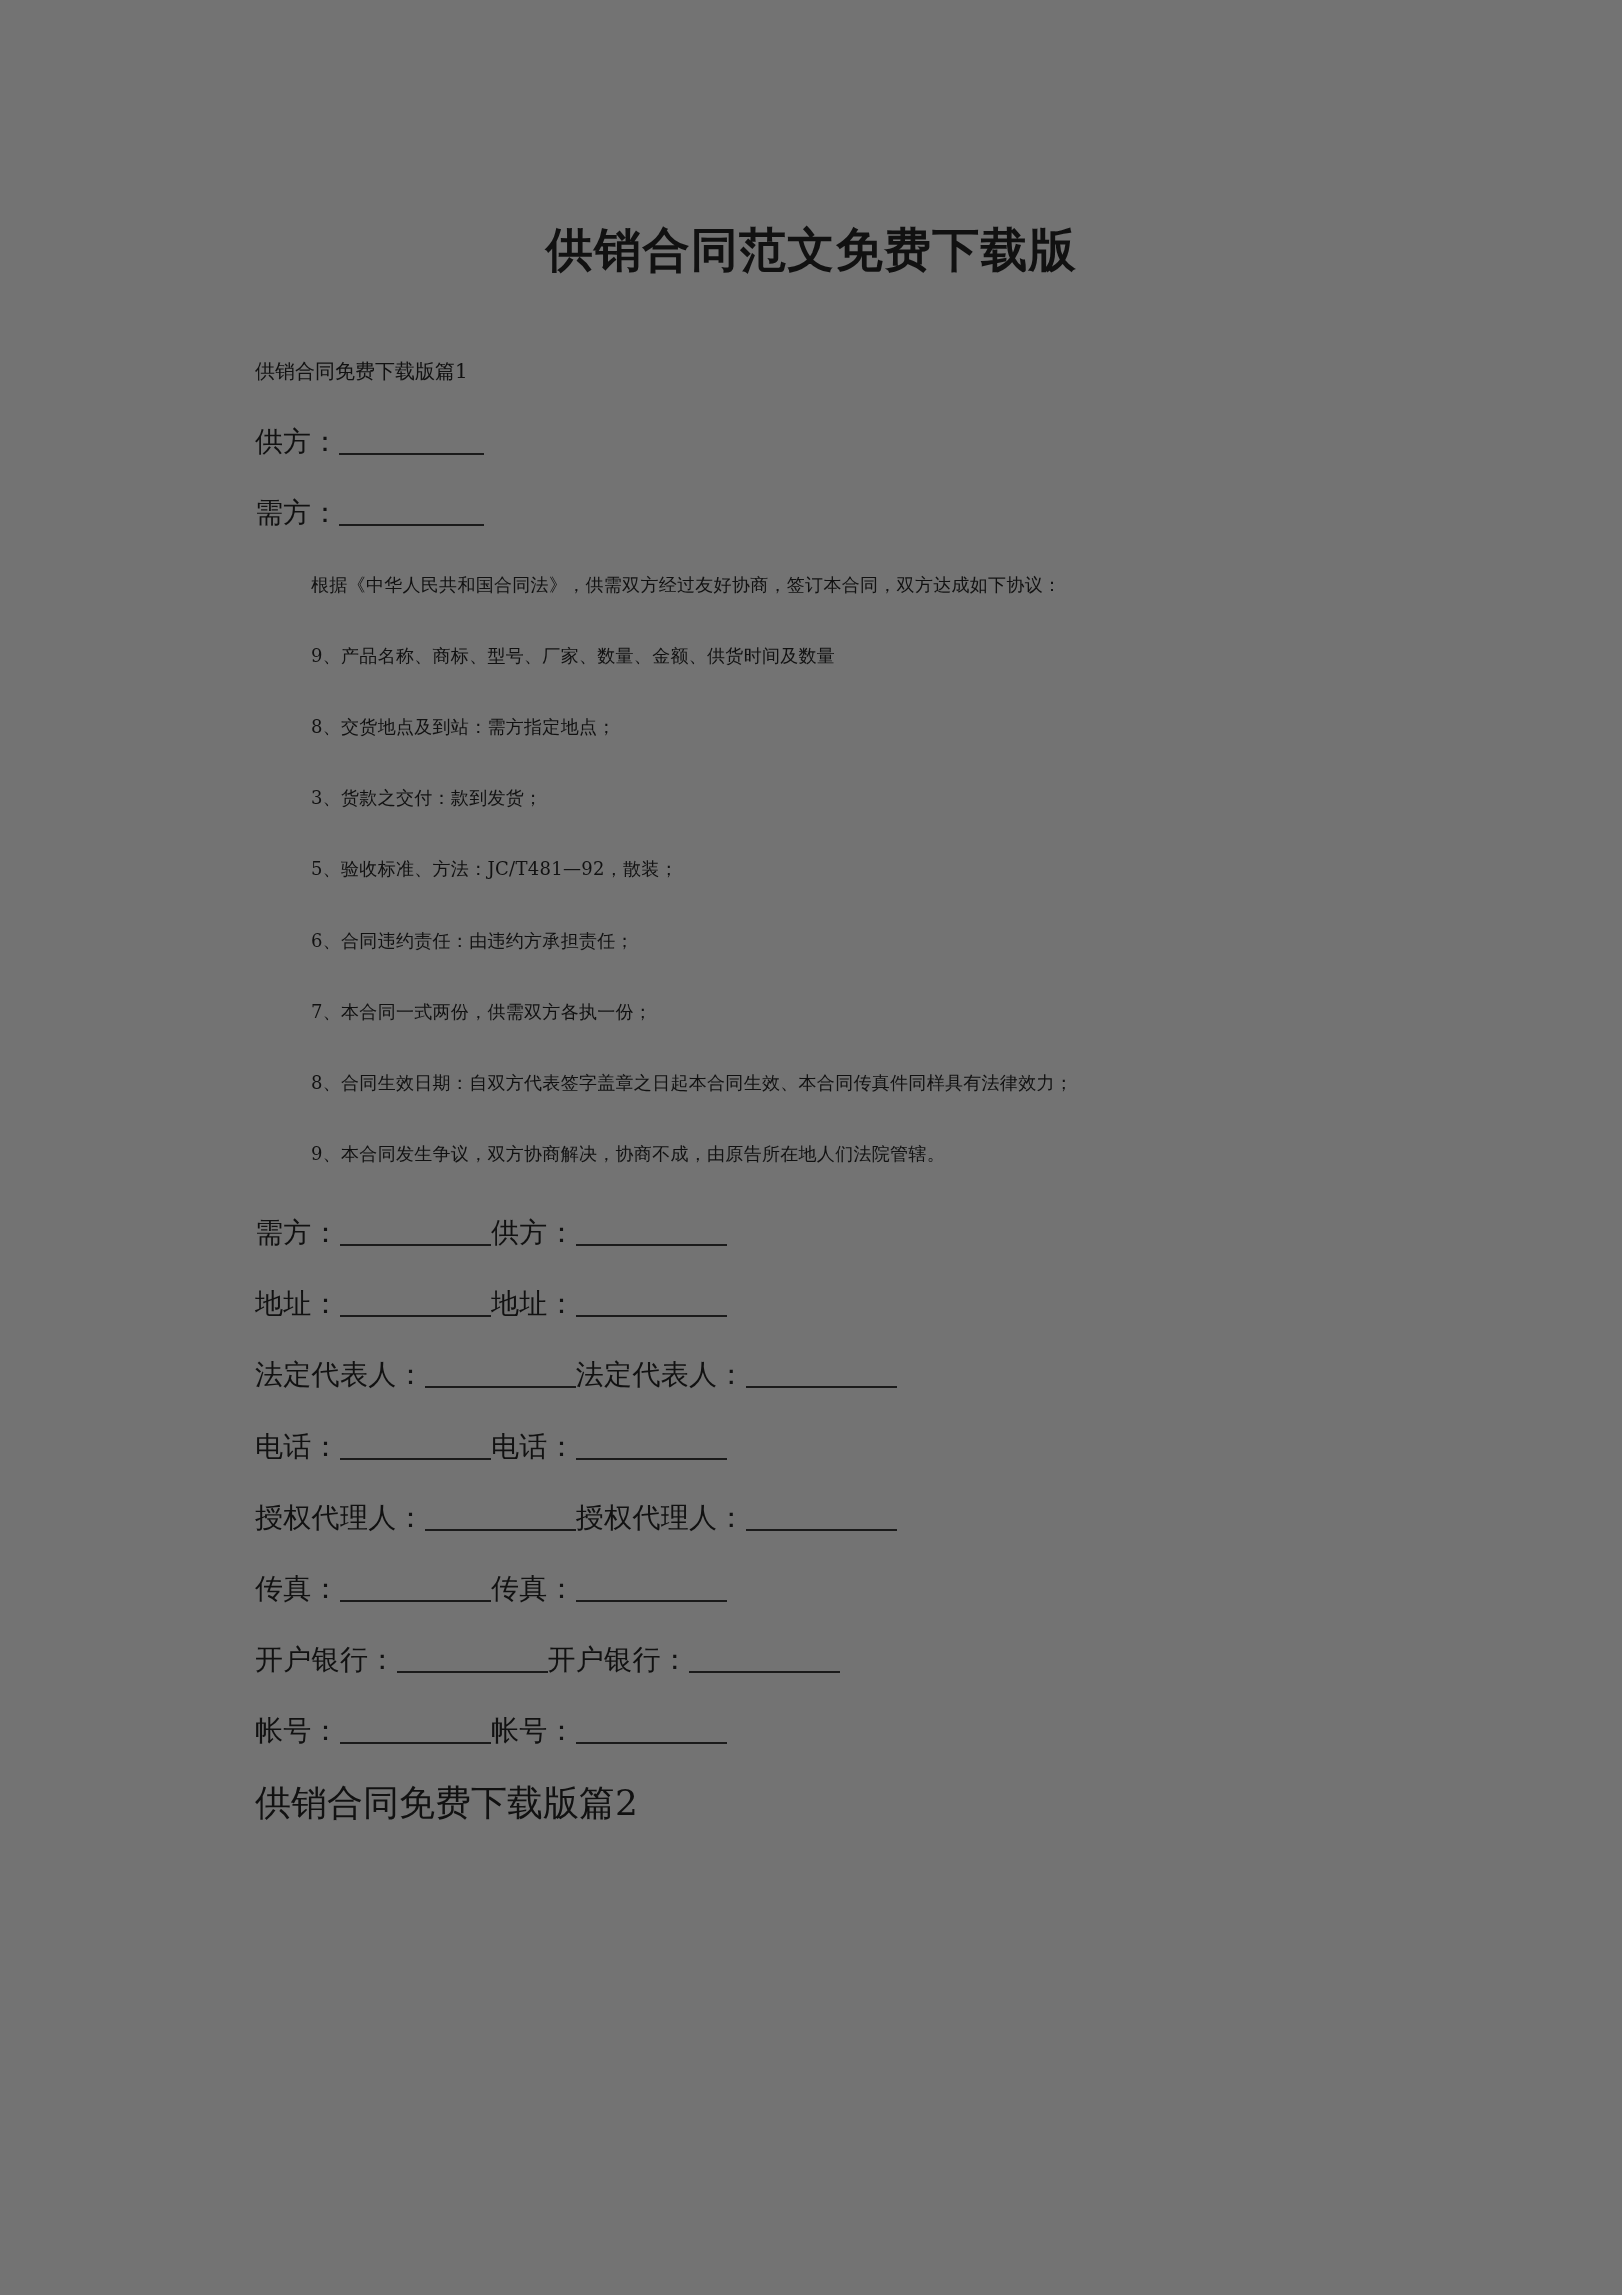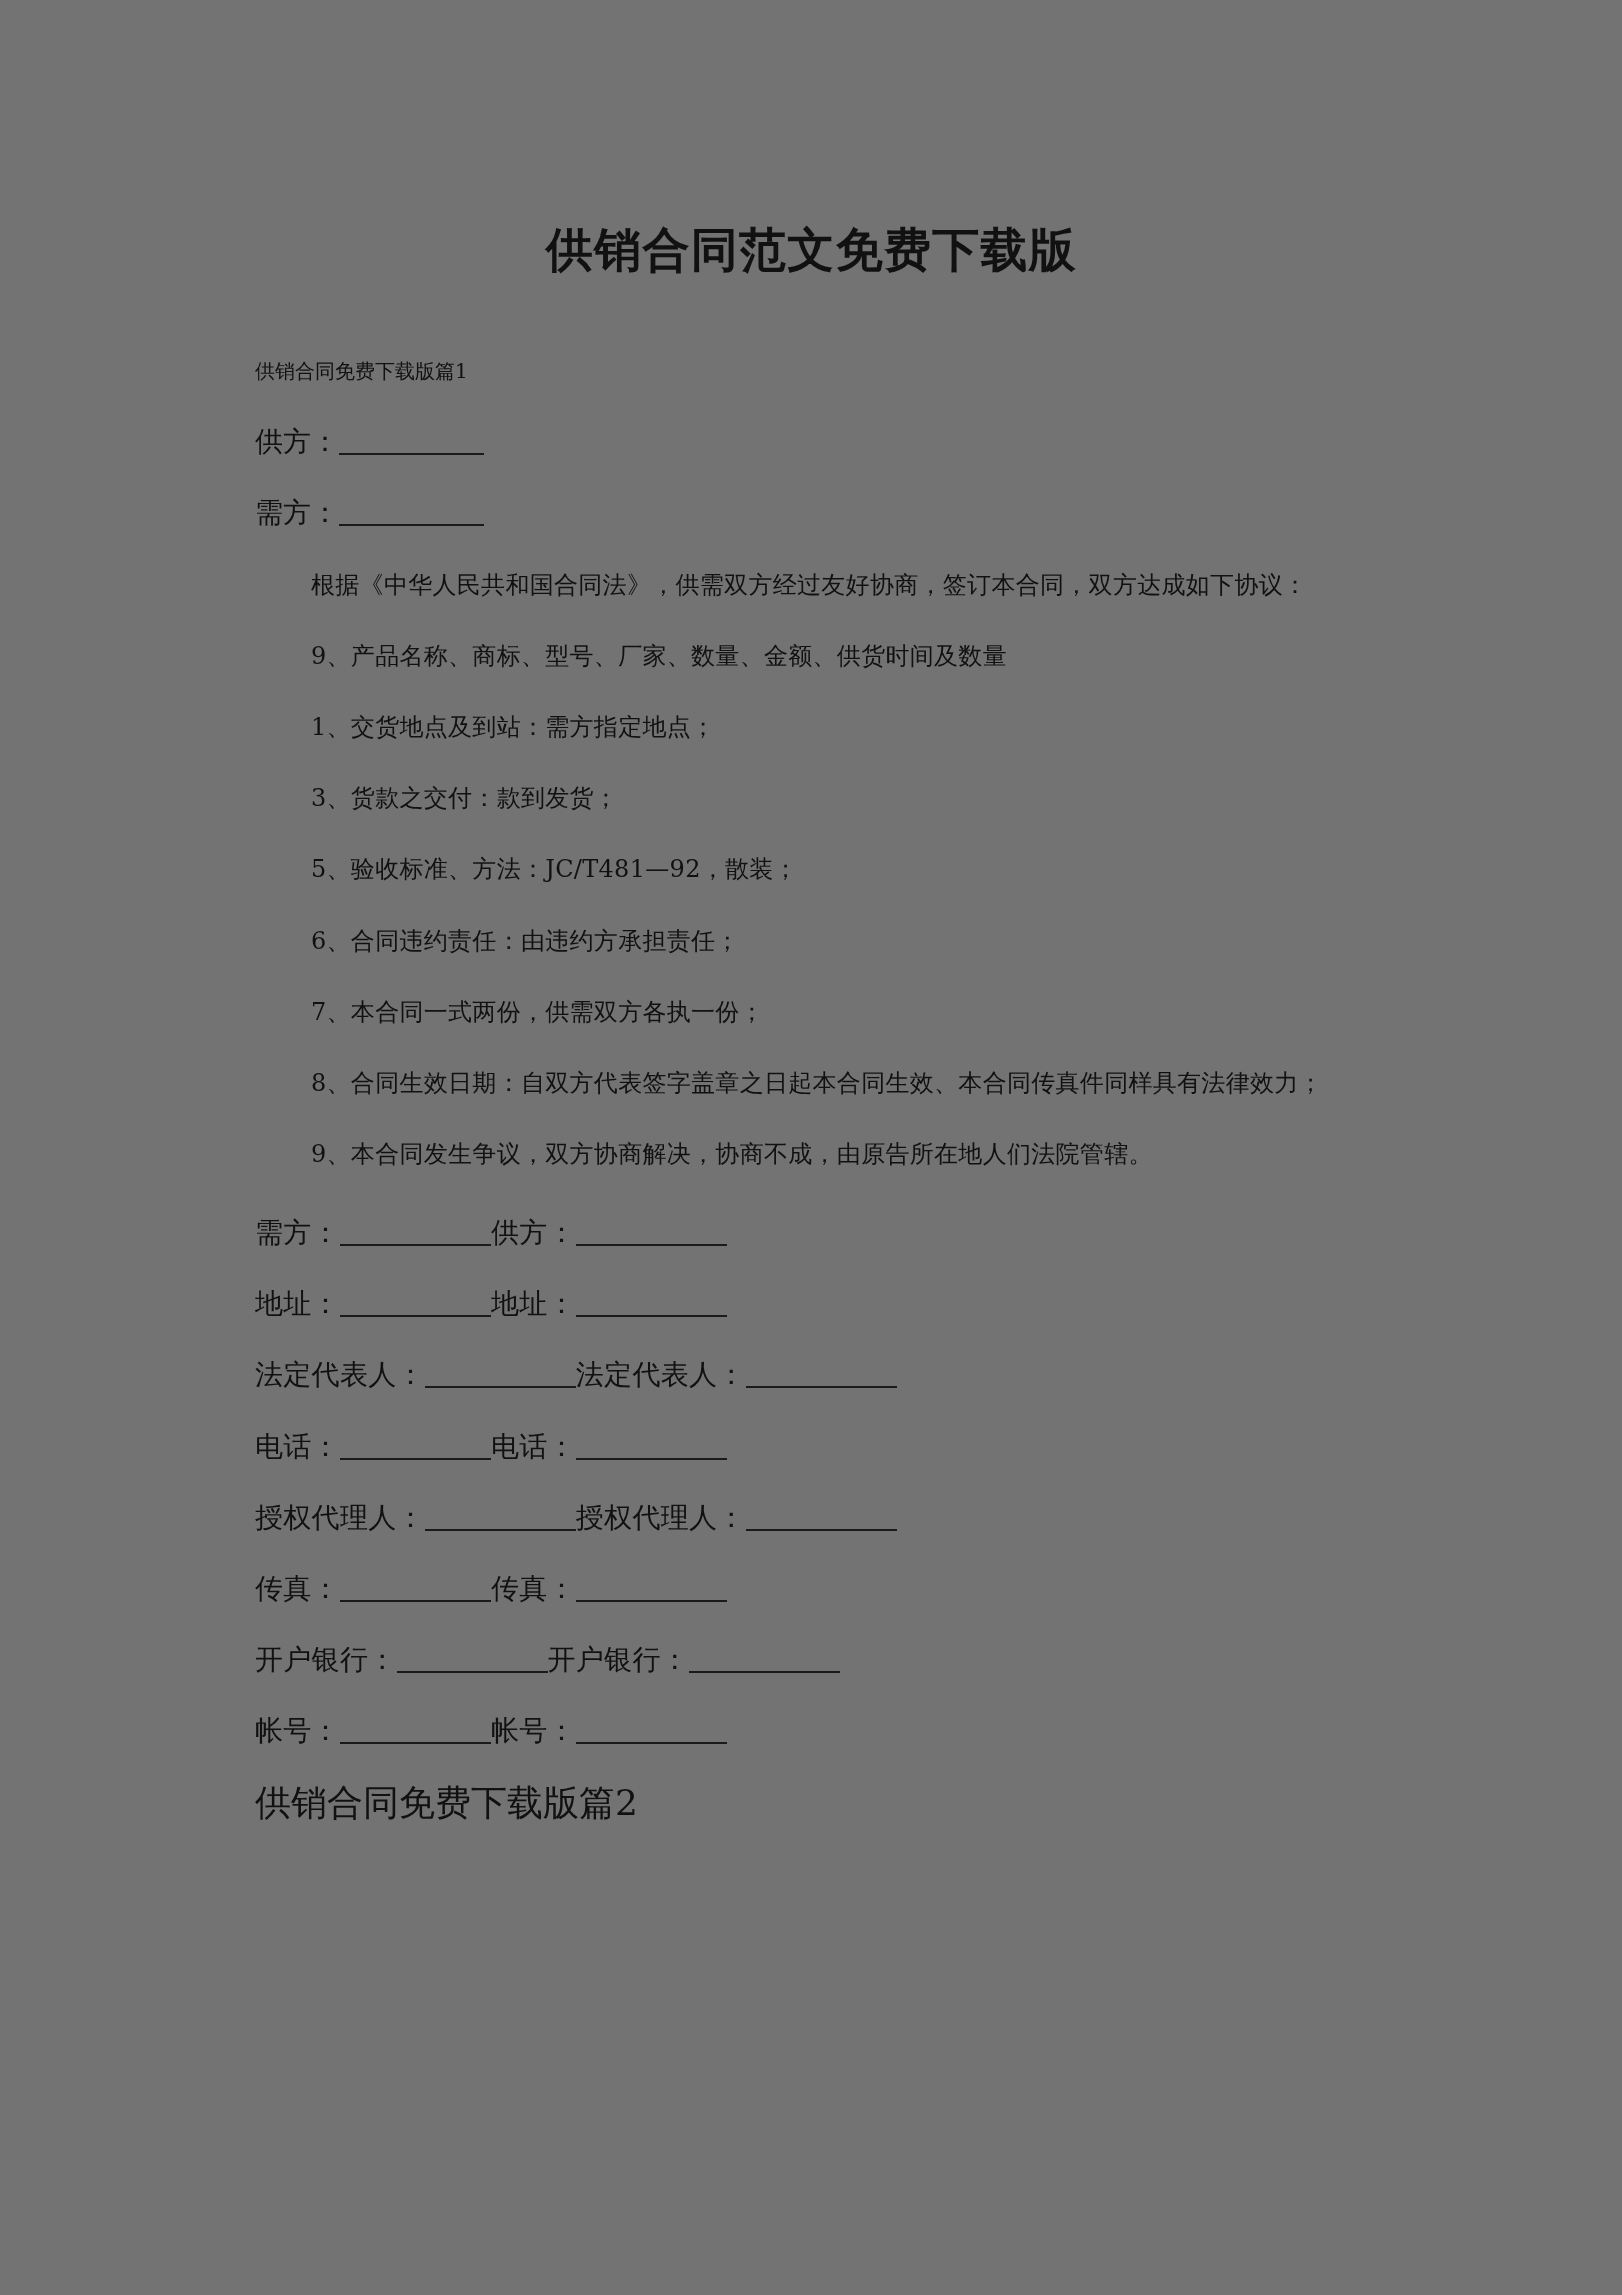--- a/index.html
+++ b/index.html
@@ -29,21 +29,21 @@
     line-height: 1.25;
     font-family: "DejaVu Serif", "Liberation Serif", serif;
   }
   .body-area {
     position: absolute;
     top: 340px;
     left: 255px;
     width: 1126px;
   }
   .para {
-    font-size: 24px;
+    font-size: 18px;
     line-height: 62px;
     text-align: justify;
     text-justify: inter-ideograph;
     margin: 0 0 9.2px 0;
     letter-spacing: 0.3px;
   }
   .indent {
     text-indent: 56px;
   }
   .section-head {
@@ -96,21 +96,21 @@
       <span>供方：</span><span class="blank b-sm"></span>
     </p>
 
     <p class="blank-row">
       <span>需方：</span><span class="blank b-sm"></span>
     </p>
 
     <p class="para indent">根据《中华人民共和国合同法》，供需双方经过友好协商，签订本合同，双方达成如下协议：</p>
 
     <p class="para indent">9、产品名称、商标、型号、厂家、数量、金额、供货时间及数量</p>
-    <p class="para indent">1、交货地点及到站：需方指定地点；</p>
+    <p class="para indent">8、交货地点及到站：需方指定地点；</p>
     <p class="para indent">3、货款之交付：款到发货；</p>
     <p class="para indent">5、验收标准、方法：JC/T481—92，散装；</p>
     <p class="para indent">6、合同违约责任：由违约方承担责任；</p>
     <p class="para indent">7、本合同一式两份，供需双方各执一份；</p>
     <p class="para indent">8、合同生效日期：自双方代表签字盖章之日起本合同生效、本合同传真件同样具有法律效力；</p>
     <p class="para indent">9、本合同发生争议，双方协商解决，协商不成，由原告所在地人们法院管辖。</p>
 
     <div class="sig-block">
 
       <p class="sig-row">

